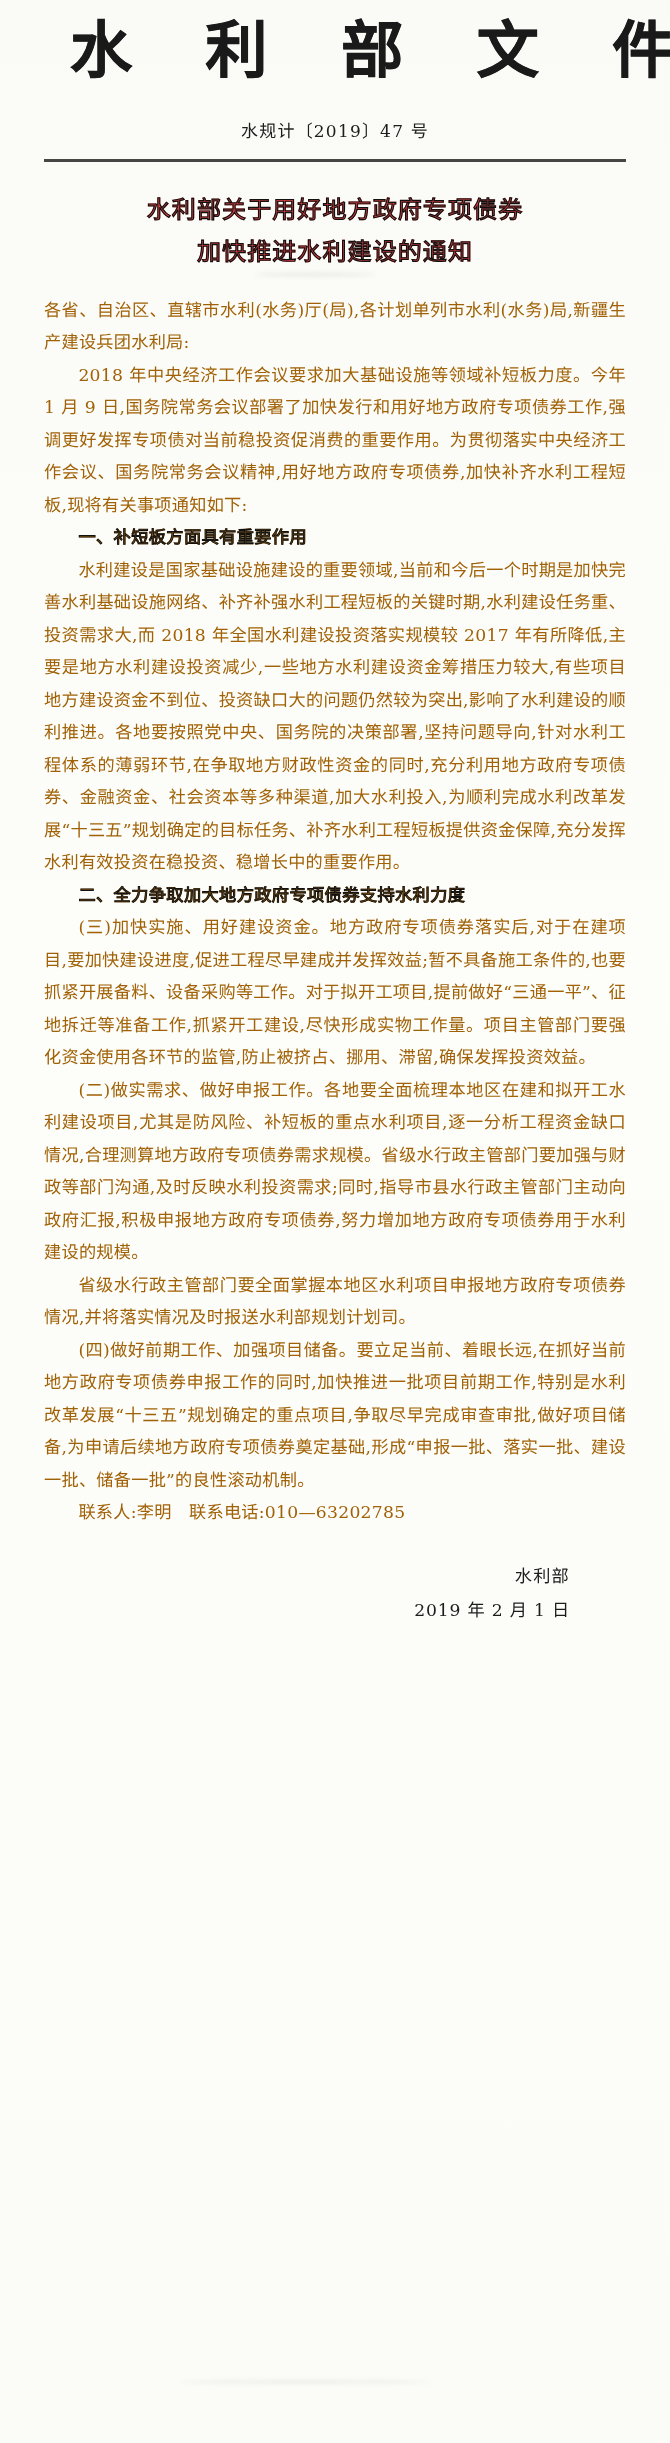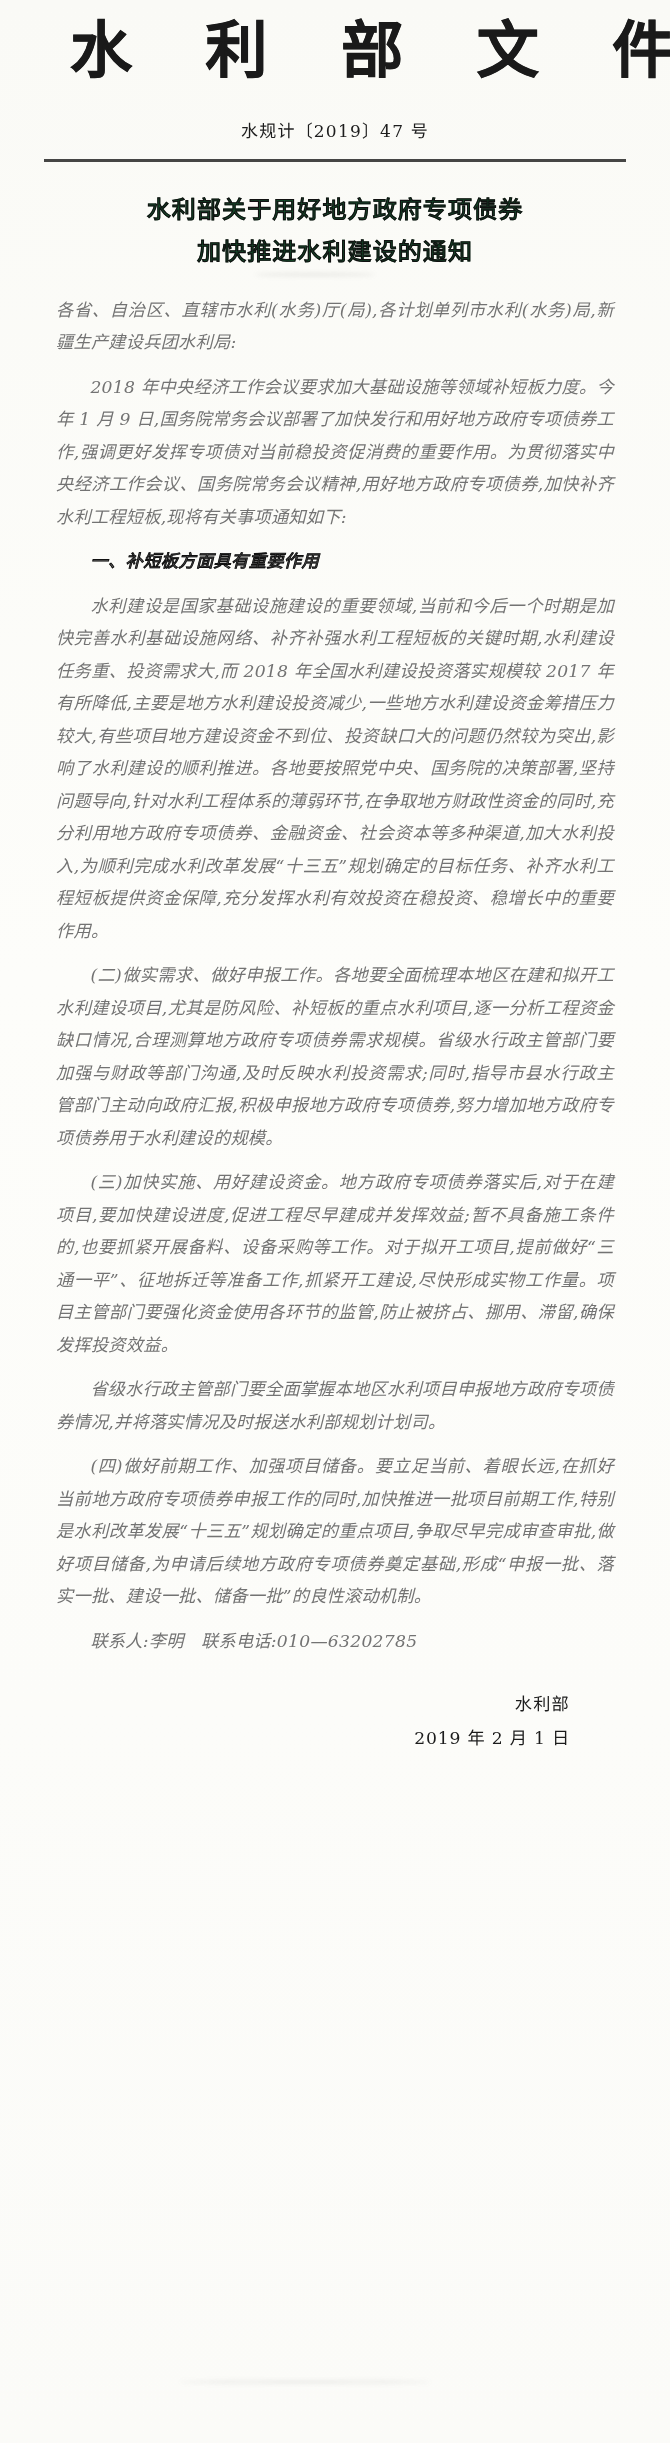--- a/index.html
+++ b/index.html
@@ -69,39 +69,38 @@
   }
 
   
   .doc-title {
     margin-top: 27px;
     text-align: center;
     font-weight: 700;
     font-size: 24px;
     line-height: 1.72;
     letter-spacing: 1.1px;
-    color: #14532d;
+    color: #ef4444;
     -webkit-text-stroke: 0.35px #111;
   }
   .doc-title .tline { display: block; }
 
   
   .body-block {
     margin-top: 22px;
   }
   p.para {
-    margin: 12px;
+    margin: 0;
     font-size: 17.2px;
     line-height: 32.5px;
     letter-spacing: 0.25px;
     text-align: justify;
     text-justify: inter-ideograph;
-    color: #737373;
+    color: #a16207;
     font-family: "DejaVu Serif", "Liberation Serif", serif;
-    font-style: italic;
   }
   p.indent { text-indent: 2em; }
   p.section-head {
     font-weight: 700;
     text-indent: 2em;
     letter-spacing: 0.4px;
     -webkit-text-stroke: 0.3px #111;
   }
 
   .contact-line {
@@ -157,25 +156,26 @@
   <div class="body-block">
 
     <p class="para">各省、自治区、直辖市水利(水务)厅(局),各计划单列市水利(水务)局,新疆生产建设兵团水利局:</p>
 
     <p class="para indent">2018 年中央经济工作会议要求加大基础设施等领域补短板力度。今年 1 月 9 日,国务院常务会议部署了加快发行和用好地方政府专项债券工作,强调更好发挥专项债对当前稳投资促消费的重要作用。为贯彻落实中央经济工作会议、国务院常务会议精神,用好地方政府专项债券,加快补齐水利工程短板,现将有关事项通知如下:</p>
 
     <p class="para section-head">一、补短板方面具有重要作用</p>
 
     <p class="para indent">水利建设是国家基础设施建设的重要领域,当前和今后一个时期是加快完善水利基础设施网络、补齐补强水利工程短板的关键时期,水利建设任务重、投资需求大,而 2018 年全国水利建设投资落实规模较 2017 年有所降低,主要是地方水利建设投资减少,一些地方水利建设资金筹措压力较大,有些项目地方建设资金不到位、投资缺口大的问题仍然较为突出,影响了水利建设的顺利推进。各地要按照党中央、国务院的决策部署,坚持问题导向,针对水利工程体系的薄弱环节,在争取地方财政性资金的同时,充分利用地方政府专项债券、金融资金、社会资本等多种渠道,加大水利投入,为顺利完成水利改革发展“十三五”规划确定的目标任务、补齐水利工程短板提供资金保障,充分发挥水利有效投资在稳投资、稳增长中的重要作用。</p>
 
+    <p class="para section-head">二、全力争取加大地方政府专项债券支持水利力度</p>
 
 
+    <p class="para indent">(三)加快实施、用好建设资金。地方政府专项债券落实后,对于在建项目,要加快建设进度,促进工程尽早建成并发挥效益;暂不具备施工条件的,也要抓紧开展备料、设备采购等工作。对于拟开工项目,提前做好“三通一平”、征地拆迁等准备工作,抓紧开工建设,尽快形成实物工作量。项目主管部门要强化资金使用各环节的监管,防止被挤占、挪用、滞留,确保发挥投资效益。</p>
+
     <p class="para indent">(二)做实需求、做好申报工作。各地要全面梳理本地区在建和拟开工水利建设项目,尤其是防风险、补短板的重点水利项目,逐一分析工程资金缺口情况,合理测算地方政府专项债券需求规模。省级水行政主管部门要加强与财政等部门沟通,及时反映水利投资需求;同时,指导市县水行政主管部门主动向政府汇报,积极申报地方政府专项债券,努力增加地方政府专项债券用于水利建设的规模。</p>
-
-    <p class="para indent">(三)加快实施、用好建设资金。地方政府专项债券落实后,对于在建项目,要加快建设进度,促进工程尽早建成并发挥效益;暂不具备施工条件的,也要抓紧开展备料、设备采购等工作。对于拟开工项目,提前做好“三通一平”、征地拆迁等准备工作,抓紧开工建设,尽快形成实物工作量。项目主管部门要强化资金使用各环节的监管,防止被挤占、挪用、滞留,确保发挥投资效益。</p>
 
     <p class="para indent">省级水行政主管部门要全面掌握本地区水利项目申报地方政府专项债券情况,并将落实情况及时报送水利部规划计划司。</p>
 
     <p class="para indent">(四)做好前期工作、加强项目储备。要立足当前、着眼长远,在抓好当前地方政府专项债券申报工作的同时,加快推进一批项目前期工作,特别是水利改革发展“十三五”规划确定的重点项目,争取尽早完成审查审批,做好项目储备,为申请后续地方政府专项债券奠定基础,形成“申报一批、落实一批、建设一批、储备一批”的良性滚动机制。</p>
 
     <p class="para contact-line">联系人:李明　联系电话:010—63202785</p>
   </div>
 
   <div class="signature">
     <span class="sig-line">水利部</span>

